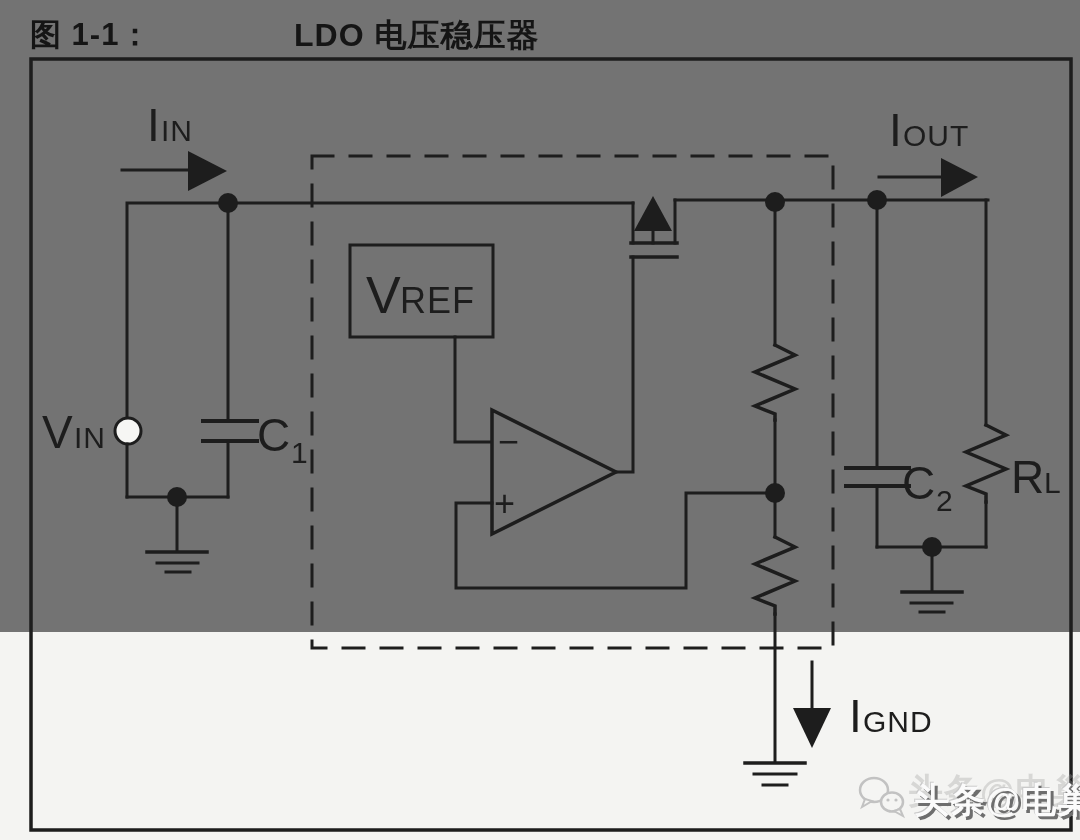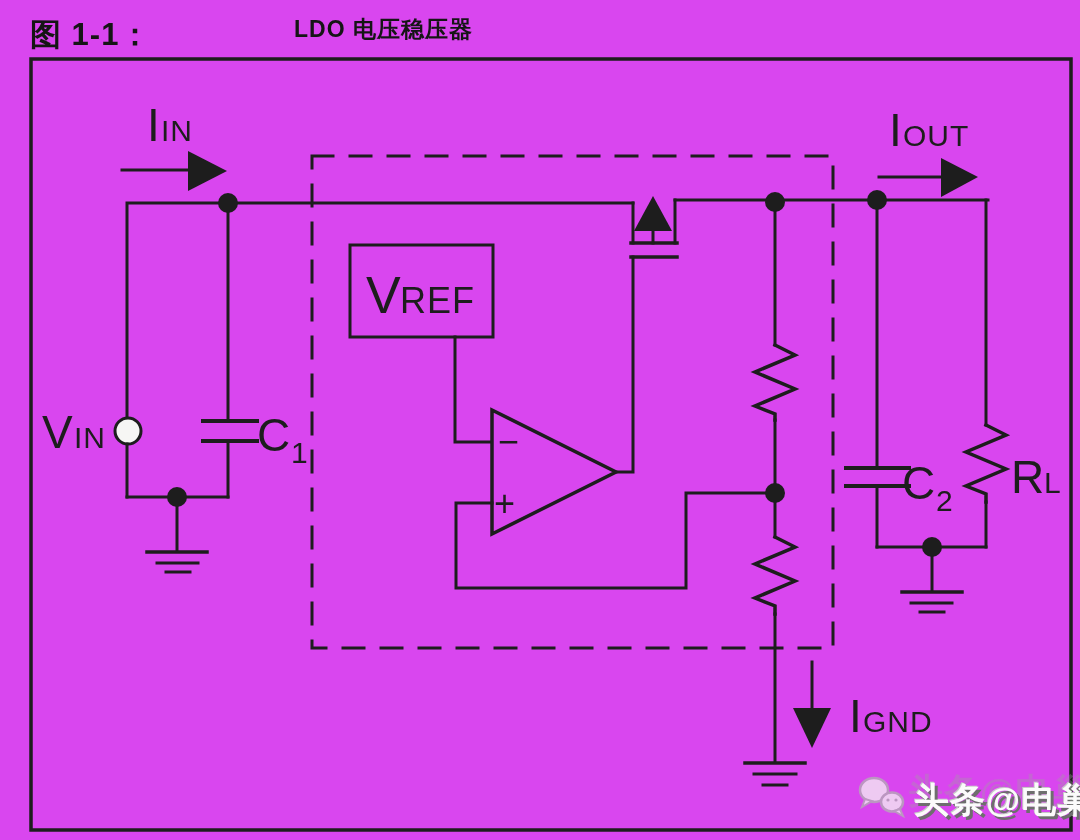--- a/index.html
+++ b/index.html
@@ -4,35 +4,35 @@
 <style>
   html, body { margin: 0; padding: 0; }
   body {
     width: 1080px; height: 840px;
     background: #f4f4f2;
     font-family: "Liberation Sans", sans-serif;
     overflow: hidden;
   }
   .page {
     position: relative;
-    width: 1080px; height: 840px;
-    background: #d946ef;
+    width: 1080px; height: 632px;
+    background: #737373;
     text-decoration: underline;
   }
   .title-row {
     position: absolute; top: 14px; left: 0; width: 1080px; height: 44px;
     color: #151515;
   }
   .title-fig {
     position: absolute; left: 30px; top: 0;
     font-size: 31px; font-weight: bold; letter-spacing: 1px;
   }
   .title-text {
     position: absolute; left: 294px; top: 0;
-    font-size: 23px; font-weight: bold; letter-spacing: 1px;
+    font-size: 32px; font-weight: bold; letter-spacing: 1px;
   }
   svg.circuit { position: absolute; left: 0; top: 0; }
   .lbl { fill: #1d1d1d; font-family: "Liberation Sans", sans-serif; }
   .lbl-main { font-size: 46px; }
   .lbl-suffix { font-size: 30px; letter-spacing: 1px; }
   .lbl-sub { font-size: 30px; }
   .vref-main { font-size: 52px; }
   .vref-suffix { font-size: 36px; letter-spacing: 1px; }
   .opamp-sign { font-size: 36px; }
   .watermark {

